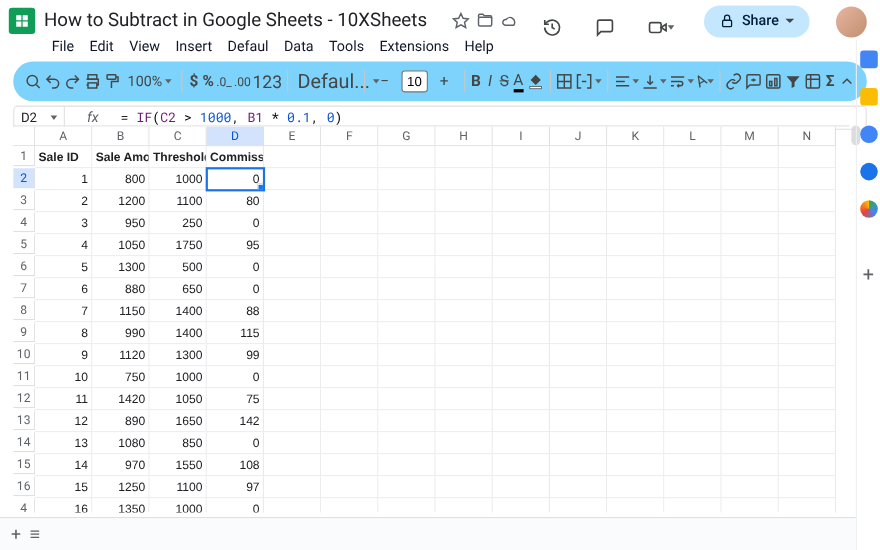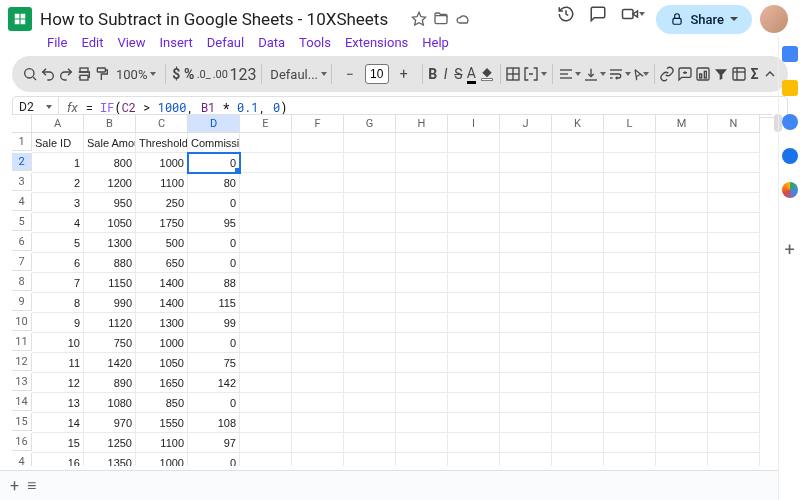--- a/index.html
+++ b/index.html
@@ -4,58 +4,58 @@
 <style>
 * { margin: 0; padding: 0; box-sizing: border-box; }
 body { font-family: "Google Sans", Roboto, Arial, sans-serif; font-size: 13px; color: #202124; background: #fff; overflow: hidden; width: 800px; height: 500px; position: relative; }
 
 
 .title-bar { display: flex; align-items: center; padding: 6px 12px 0 8px; height: 32px; }
 .logo { width: 24px; height: 24px; background: #0f9d58; border-radius: 3px; display: flex; align-items: center; justify-content: center; margin-right: 8px; }
 .logo svg { fill: #fff; }
 .doc-title { font-size: 17px; color: #202124; font-weight: 400; margin-right: 20px; }
 .title-icon { color: #5f6368; margin: 0 3px; cursor: pointer; display: inline-flex; align-items: center; }
-.title-right { margin-left: auto; display: flex; align-items: flex-start; gap: 8px; }
+.title-right { margin-left: auto; display: flex; align-items: flex-end; gap: 24px; }
 .share-btn { background: #c2e7ff; border-radius: 30px; padding: 7px 14px; display: flex; align-items: center; gap: 6px; font-size: 13px; font-weight: 500; color: #001d35; cursor: pointer; }
 .avatar { width: 28px; height: 28px; border-radius: 50%; background: linear-gradient(135deg,#e8b4a0,#c09070); }
 .dropdown-caret { border-left: 4px solid transparent; border-right: 4px solid transparent; border-top: 4px solid #444; }
 
 
 .menu-bar { display: flex; padding: 2px 0 2px 40px; height: 20px; }
-.menu-item { padding: 1px 7px; font-size: 13px; color: #6d28d9; cursor: pointer; border-radius: 4px; }
-
-
-.toolbar { display: flex; align-items: center; margin: 4px 12px; background: #e5e5e5; border-radius: 24px; padding: 3px 10px; height: 36px; gap: 2px; }
+.menu-item { padding: 1px 7px; font-size: 13px; color: #0f172a; cursor: pointer; border-radius: 4px; }
+
+
+.toolbar { display: flex; align-items: center; margin: 4px 12px; background: #7dd3fc; border-radius: 24px; padding: 3px 10px; height: 36px; gap: 2px; }
 .tb-btn { width: 26px; height: 26px; display: flex; align-items: center; justify-content: center; color: #444746; cursor: pointer; border-radius: 4px; font-size: 14px; }
 .tb-sep { width: 1px; height: 20px; background: #c7c7c7; margin: 0 3px; }
 .tb-text { font-size: 13px; color: #444746; padding: 0 4px; display: flex; align-items: center; gap: 3px; }
-.font-input { width: 60px; font-size: 13px; padding: 2px 4px; color: #444746; }
+.font-input { width: 60px; font-size: 18px; padding: 2px 4px; color: #444746; }
 .size-box { display: flex; align-items: center; }
 .size-input { width: 24px; height: 20px; text-align: center; font-size: 12px; border: 1px solid #747775; border-radius: 3px; background: #fff; margin: 0 2px; }
 .tb-collapse { margin-left: auto; }
 svg.tbicon { width: 16px; height: 16px; }
 
 
-.formula-bar { display: flex; align-items: center; margin: 0 12px 3px; border: 1px solid #e0e0e0; border-radius: 4px; height: 22px; font-size: 13px; background: #fff; }
+.formula-bar { display: flex; align-items: center; margin: 0 12px 3px; border: 1px solid #e0e0e0; border-radius: 4px; height: 22px; font-size: 13px; background: #fff; gap: 12px; }
 .name-box { width: 46px; padding: 0 6px; border-right: 1px solid #e0e0e0; display: flex; align-items: center; justify-content: space-between; height: 100%; font-size: 12px; }
 .fx-label { padding: 0 8px; color: #5f6368; font-style: italic; font-size: 13px; }
 .formula-text { font-family: "Roboto Mono", monospace; font-size: 12px; }
-.formula-text .fn { color: #8b5cf6; }
+.formula-text .fn { color: #701a75; }
 .formula-text .num { color: #1155cc; }
 .formula-text .ref { color: #701a75; }
 .formula-text .op { color: #000; }
 .formula-text .paren { color: #000; }
 
 
 .grid-wrap { position: absolute; top: 114px; left: 12px; right: 28px; bottom: 34px; border-top: 1px solid #e0e0e0; overflow: hidden; }
 .grid { display: grid; grid-template-columns: 20px repeat(14, 52px); font-size: 11px; }
 .colhdr, .rowhdr { background: #fff; color: #5f6368; text-align: center; border-right: 1px solid #e0e0e0; border-bottom: 1px solid #e0e0e0; height: 18px; line-height: 18px; font-size: 11px; }
 .corner { border-right: 1px solid #e0e0e0; border-bottom: 1px solid #e0e0e0; background: #fff; }
 .cell { border-right: 1px solid #e8eaed; border-bottom: 1px solid #e8eaed; height: 20px; line-height: 20px; padding: 0 3px; font-size: 11px; font-family: Arial, sans-serif; overflow: hidden; white-space: nowrap; background: #fff; }
-.cell.hdr { font-weight: 400; text-align: right; }
+.cell.hdr { font-weight: 700; text-align: right; }
 .cell.hdr.first { text-align: left; }
 .cell.num { text-align: right; }
 .colhdr.active { background: #d3e3fd; color: #0b57d0; }
 .rowhdr.active { background: #d3e3fd; color: #0b57d0; }
 .cell.selected { outline: 2px solid #1a73e8; outline-offset: -1px; position: relative; z-index: 2; }
 .cell.selected::after { content: ""; position: absolute; right: -3px; bottom: -3px; width: 6px; height: 6px; background: #1a73e8; border: 1px solid #fff; }
 
 
 .vscroll { position: absolute; top: 114px; right: 18px; width: 8px; height: 18px; background: #dadce0; border-radius: 4px; }
 

